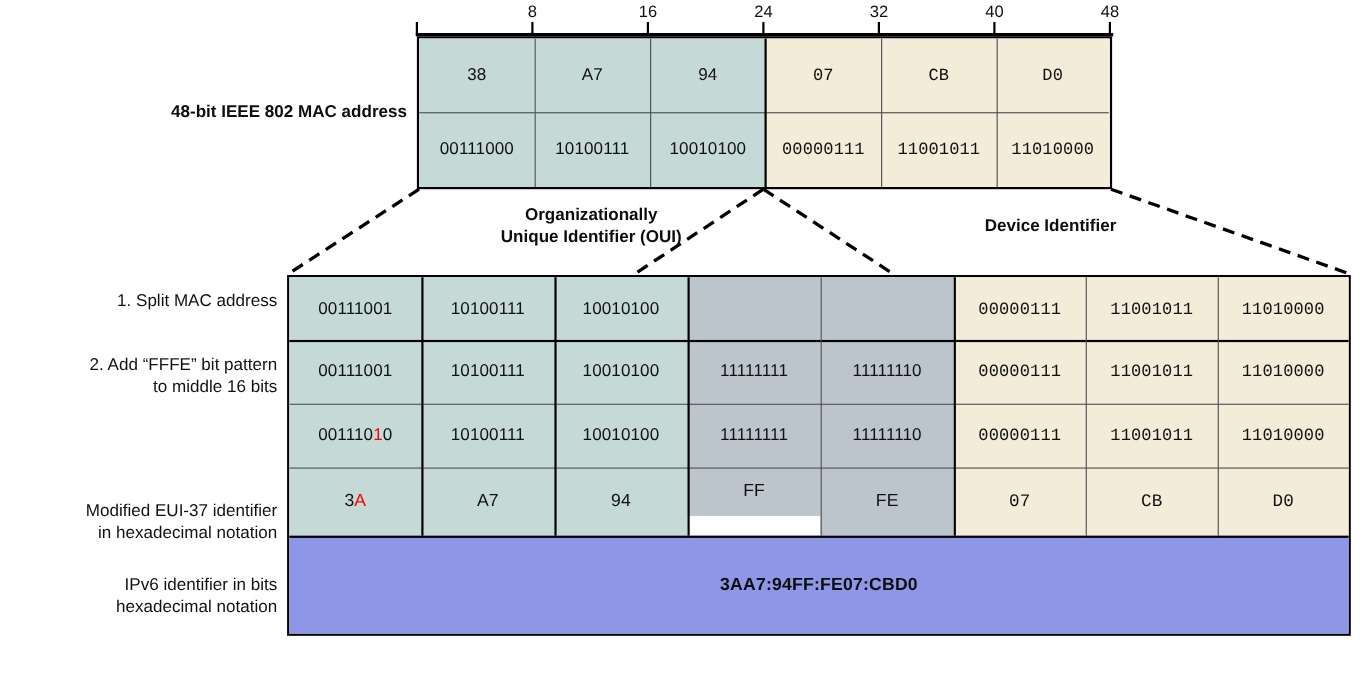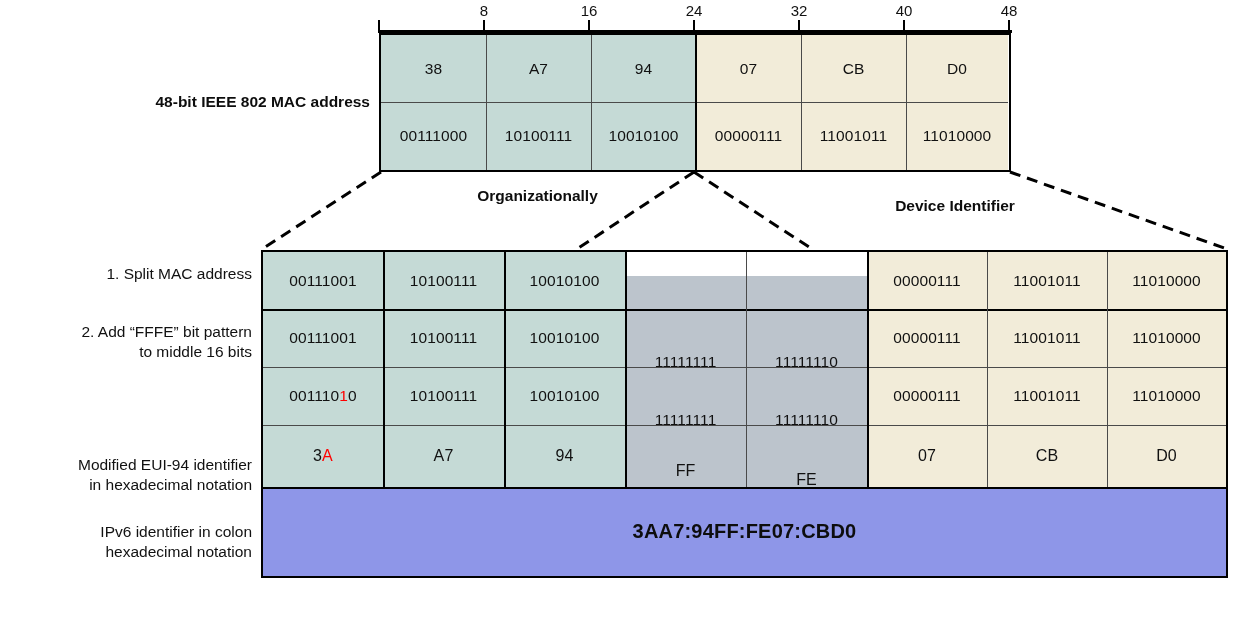--- a/index.html
+++ b/index.html
@@ -22,31 +22,31 @@
   
   .ruler-line{position:absolute;background:#000;}
   .tick{position:absolute;width:2px;background:#000;}
   .ticknum{position:absolute;font-size:15px;color:#111;text-align:center;width:40px;}
 
   
   .tbl{position:absolute;box-sizing:border-box;border:2.5px solid #000;}
   .cell{position:absolute;box-sizing:border-box;display:flex;align-items:center;justify-content:center;
         font-size:15.5px;color:#111;letter-spacing:0.1px;}
   .c-teal{background:#c5dad6;}
-  .c-gray{background:#bcc4cc;margin-top:24px;}
-  .c-cream{background:#f2ecd9;}
+  .c-gray{background:#bcc4cc;}
+  .c-cream{background:#f2ecd9;font-family:Liberation Mono, monospace;}
   .c-blue{background:#8e96e8;}
   .vline{position:absolute;width:1px;background:#4a4a4a;}
   .vline-hard{position:absolute;width:1.6px;background:#000;}
   .hline{position:absolute;height:1px;background:#4a4a4a;}
   .hline-hard{position:absolute;height:1.6px;background:#000;}
 
   .red{color:#ff0000;}
   .hexcell{font-size:16px;}
-  .ipv6text{font-weight:bold;font-size:20px;color:#0d0d0d;letter-spacing:0.2px;}
+  .ipv6text{font-weight:bold;font-size:16px;color:#0d0d0d;letter-spacing:0.2px;}
 
   svg.conn{position:absolute;left:0;top:0;width:1238px;height:628px;pointer-events:none;}
 </style>
 </head>
 <body>
 
 <div class="stage">
 
   <div class="ruler-line" style="left:378px;top:30px;width:634px;height:2.5px;"></div>
 
@@ -85,42 +85,43 @@
 
     <div class="hline" style="left:0;top:67px;width:627px;"></div>
     <div class="vline" style="left:105px;top:0;height:135px;"></div>
     <div class="vline" style="left:210px;top:0;height:135px;"></div>
     <div class="vline-hard" style="left:314px;top:0;height:135px;"></div>
     <div class="vline" style="left:420px;top:0;height:135px;"></div>
     <div class="vline" style="left:525px;top:0;height:135px;"></div>
   </div>
 
   <div class="lbl lbl-center" style="left:380px;top:186px;width:315px;">Organizationally</div>
+  <div class="lbl lbl-center" style="left:380px;top:206px;width:315px;">Unique Identifier (OUI)</div>
 
   <div class="lbl lbl-center" style="left:810px;top:196px;width:290px;">Device Identifier</div>
 
   <svg class="conn" viewBox="0 0 1238 628">
     <g stroke="#000" stroke-width="3" stroke-dasharray="11,7" fill="none" stroke-linecap="butt">
       <line x1="381" y1="172" x2="262" y2="249"></line>
       <line x1="694" y1="172" x2="577" y2="249"></line>
       <line x1="694" y1="172" x2="812" y2="249"></line>
       <line x1="1010" y1="172" x2="1227" y2="249"></line>
     </g>
   </svg>
 
   <div class="rowlbl" style="left:10px;top:264px;width:242px;">1. Split MAC address</div>
 
   <div class="rowlbl" style="left:10px;top:322px;width:242px;">2. Add “FFFE” bit pattern</div>
   <div class="rowlbl" style="left:10px;top:342px;width:242px;">to middle 16 bits</div>
 
 
-  <div class="rowlbl" style="left:4px;top:455px;width:248px;">Modified EUI-94 identifier</div>
+  <div class="rowlbl" style="left:4px;top:455px;width:248px;">Modified EUI-37 identifier</div>
   <div class="rowlbl" style="left:4px;top:475px;width:248px;">in hexadecimal notation</div>
 
-  <div class="rowlbl" style="left:4px;top:522px;width:248px;">IPv6 identifier in colon</div>
+  <div class="rowlbl" style="left:4px;top:522px;width:248px;">IPv6 identifier in bits</div>
   <div class="rowlbl" style="left:4px;top:542px;width:248px;">hexadecimal notation</div>
 
   <div class="tbl" style="left:261px;top:250px;width:967px;height:328px;">
 
     <div class="cell c-teal" style="left:0px;top:0px;width:120px;height:57px;">00111001</div>
     <div class="cell c-teal" style="left:120px;top:0px;width:121px;height:57px;">10100111</div>
     <div class="cell c-teal" style="left:241px;top:0px;width:121px;height:57px;">10010100</div>
     <div class="cell c-gray" style="left:362px;top:0px;width:121px;height:57px;"></div>
     <div class="cell c-gray" style="left:483px;top:0px;width:121px;height:57px;"></div>
     <div class="cell c-cream" style="left:604px;top:0px;width:120px;height:57px;">00000111</div>

